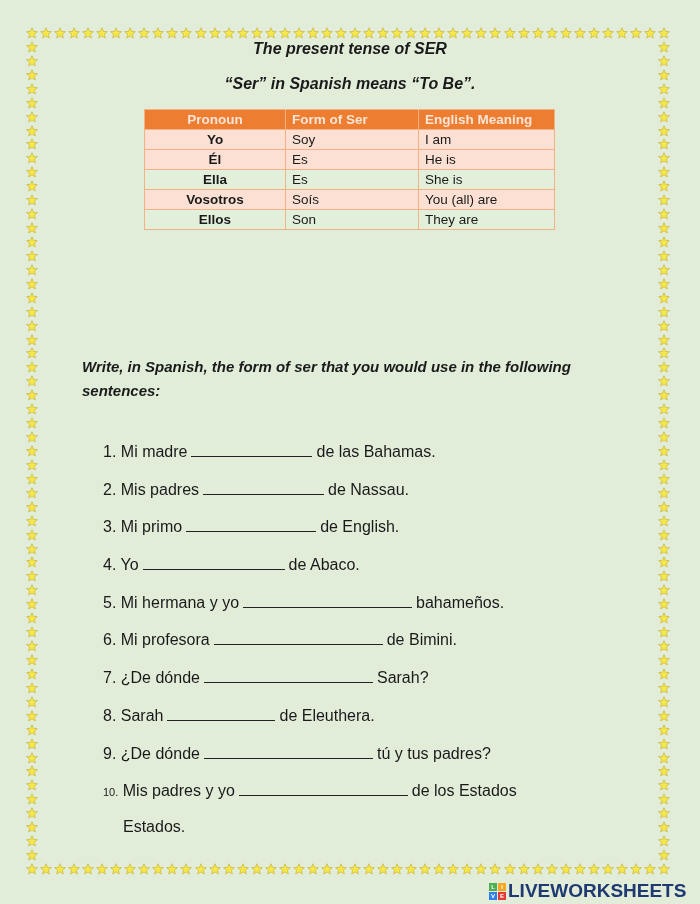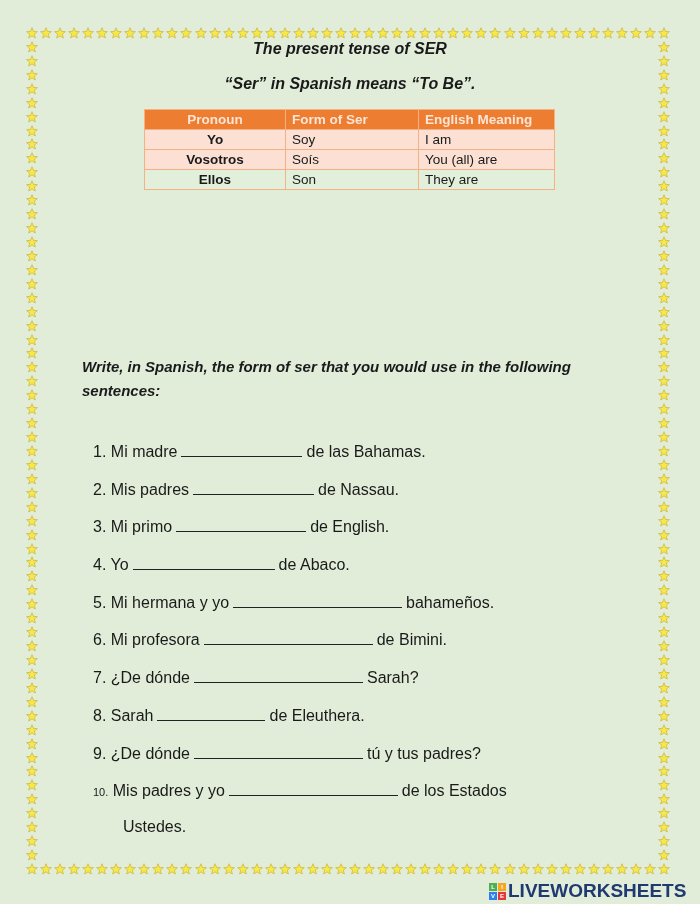--- a/index.html
+++ b/index.html
@@ -11,21 +11,21 @@
   .subtitle{position:absolute;left:0;width:700px;text-align:center;font-weight:bold;font-style:italic;font-size:16px;}
   table.ser{position:absolute;left:144px;top:109px;width:411px;border-collapse:collapse;font-size:13.5px;}
   table.ser th{background:#ec7d31;color:#fce4d6;font-weight:bold;text-align:left;height:19px;padding:0 6px;border:1px solid #f4b183;}
   table.ser th:first-child{text-align:center;}
   table.ser td{height:19px;padding:0 6px;border:1px solid #f4b183;}
   table.ser td.pron{text-align:center;font-weight:bold;width:128px;}
   table.ser td.form{width:120px;}
   table.ser tr.odd td{background:#fbe0d3;}
   table.ser tr.even td{background:#e2efda;}
   .instr{position:absolute;left:82px;top:355px;width:560px;font-weight:bold;font-style:italic;font-size:15px;line-height:24px;}
-  .q{position:absolute;left:93px;font-size:16px;white-space:nowrap;}
+  .q{position:absolute;left:103px;font-size:16px;white-space:nowrap;}
   .q .blank{display:inline-block;border-bottom:1px solid #222;height:14px;vertical-align:baseline;margin:0 4px;}
   .q .num-small{font-size:11px;}
   .logo{position:absolute;left:489px;top:880px;display:flex;align-items:center;}
   .logo .tiles{display:grid;grid-template-columns:8px 8px;grid-template-rows:8px 8px;gap:1px;margin-right:2px;}
   .logo .tiles span{display:block;font-size:6px;line-height:8px;text-align:center;color:#fff;font-weight:bold;}
   .logo .word{font-weight:bold;font-size:19px;color:#1f3a70;letter-spacing:0px;}
 </style>
 </head>
 <body>
 
@@ -1093,20 +1093,30 @@
       <th>English Meaning</th>
     </tr>
   </thead>
   <tbody>
     <tr class="odd">
         <td class="pron">Yo</td>
         <td class="form">Soy</td>
         <td>I am</td>
       </tr>
     <tr class="odd">
+        <td class="pron">Él</td>
+        <td class="form">Es</td>
+        <td>He is</td>
+      </tr>
+    <tr class="even">
+        <td class="pron">Ella</td>
+        <td class="form">Es</td>
+        <td>She is</td>
+      </tr>
+    <tr class="odd">
         <td class="pron">Vosotros</td>
         <td class="form">Soís</td>
         <td>You (all) are</td>
       </tr>
     <tr class="even">
         <td class="pron">Ellos</td>
         <td class="form">Son</td>
         <td>They are</td>
       </tr>
   </tbody>
@@ -1127,21 +1137,21 @@
 <div class="q" style="top:630px;"><span>6.</span><span> Mi profesora</span><span class="blank" style="width:169px;"></span><span>de Bimini.</span></div>
 
 <div class="q" style="top:668px;"><span>7.</span><span> ¿De dónde</span><span class="blank" style="width:169px;"></span><span>Sarah?</span></div>
 
 <div class="q" style="top:706px;"><span>8.</span><span> Sarah</span><span class="blank" style="width:108px;"></span><span>de Eleuthera.</span></div>
 
 <div class="q" style="top:744px;"><span>9.</span><span> ¿De dónde</span><span class="blank" style="width:169px;"></span><span>tú y tus padres?</span></div>
 
 <div class="q" style="top:781px;"><span class="num-small">10.</span><span> Mis padres y yo</span><span class="blank" style="width:169px;"></span><span>de los Estados</span></div>
 
-<div class="q" style="top:818px;left:123px;">Ustedes.</div>
+<div class="q" style="top:818px;left:123px;">Estados.</div>
 
 <div class="logo">
   <div class="tiles">
     <span style="background:#4caf50;">L</span>
     <span style="background:#f5a623;">I</span>
     <span style="background:#2f80ed;">V</span>
     <span style="background:#e53935;">E</span>
   </div>
   <span class="word">LIVEWORKSHEETS</span>
 </div>

